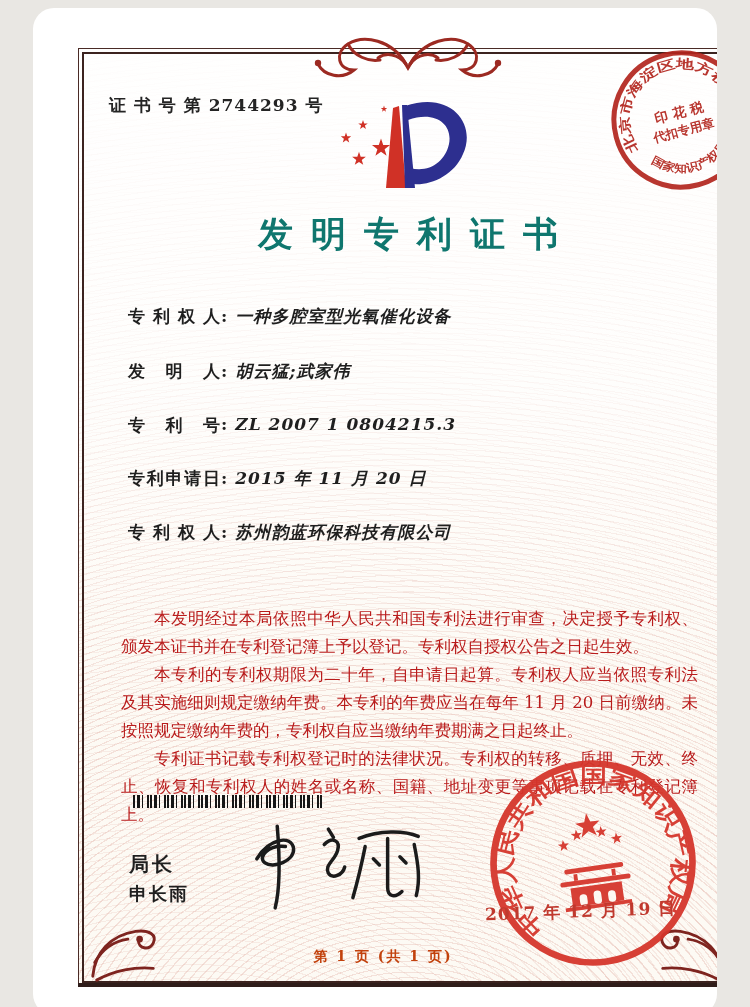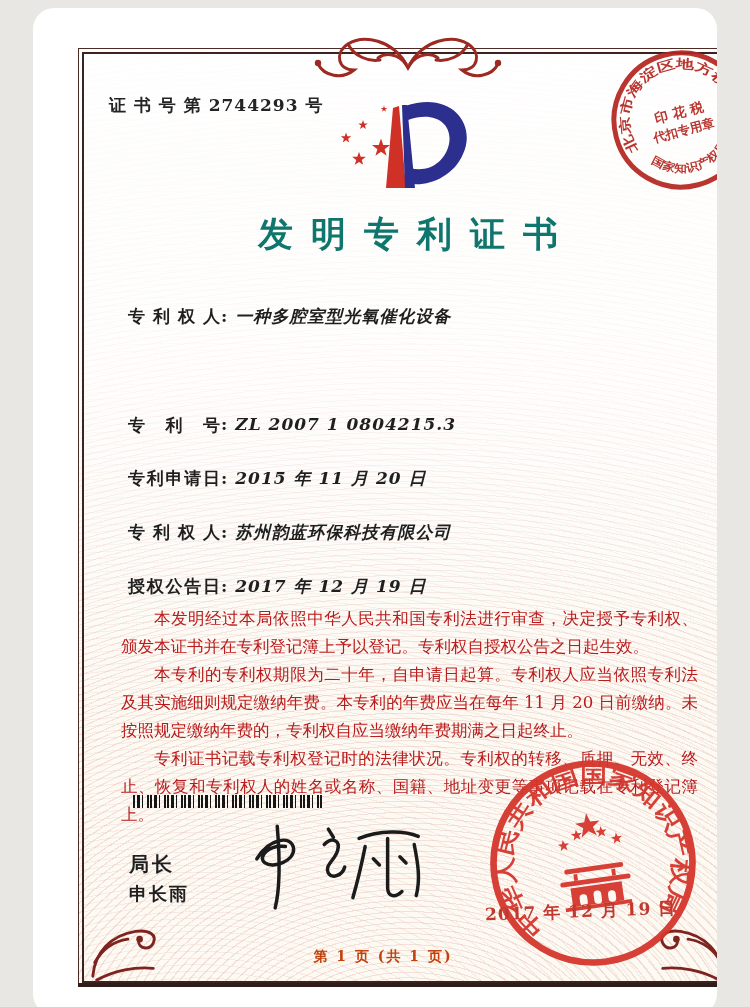--- a/index.html
+++ b/index.html
@@ -135,31 +135,31 @@
     </text>
     <text x="75" y="72" text-anchor="middle" font-size="13.5" font-weight="bold" fill="#b3261e">印 花 税</text>
     <text x="75" y="90" text-anchor="middle" font-size="12.5" font-weight="bold" fill="#b3261e">代扣专用章</text>
   </svg>
 
   <div class="abs title">发明专利证书</div>
 
   <div class="abs row" style="top:297px">
     <span class="lbl">专利权人</span><span class="colon">:</span><span class="val">一种多腔室型光氧催化设备</span>
   </div>
+  <div class="abs row" style="top:352px">
+    <span class="lbl">发明人</span><span class="colon">:</span><span class="val">胡云猛;武家伟</span>
+  </div>
   <div class="abs row" style="top:406px">
     <span class="lbl">专利号</span><span class="colon">:</span><span class="val">ZL 2007 1 0804215.3</span>
   </div>
   <div class="abs row" style="top:459px">
     <span class="lbl">专利申请日</span><span class="colon">:</span><span class="val">2015 年 11 月 20 日</span>
   </div>
   <div class="abs row" style="top:513px">
     <span class="lbl">专利权人</span><span class="colon">:</span><span class="val">苏州韵蓝环保科技有限公司</span>
-  </div>
-  <div class="abs row" style="top:567px">
-    <span class="lbl">授权公告日</span><span class="colon">:</span><span class="val">2017 年 12 月 19 日</span>
   </div>
 
   <div class="abs body-text">
     <p>本发明经过本局依照中华人民共和国专利法进行审查，决定授予专利权、颁发本证书并在专利登记簿上予以登记。专利权自授权公告之日起生效。</p>
     <p>本专利的专利权期限为二十年，自申请日起算。专利权人应当依照专利法及其实施细则规定缴纳年费。本专利的年费应当在每年 11 月 20 日前缴纳。未按照规定缴纳年费的，专利权自应当缴纳年费期满之日起终止。</p>
     <p>专利证书记载专利权登记时的法律状况。专利权的转移、质押、无效、终止、恢复和专利权人的姓名或名称、国籍、地址变更等事项记载在专利登记簿上。</p>
   </div>
 
   <div class="abs barcode"></div>
 

